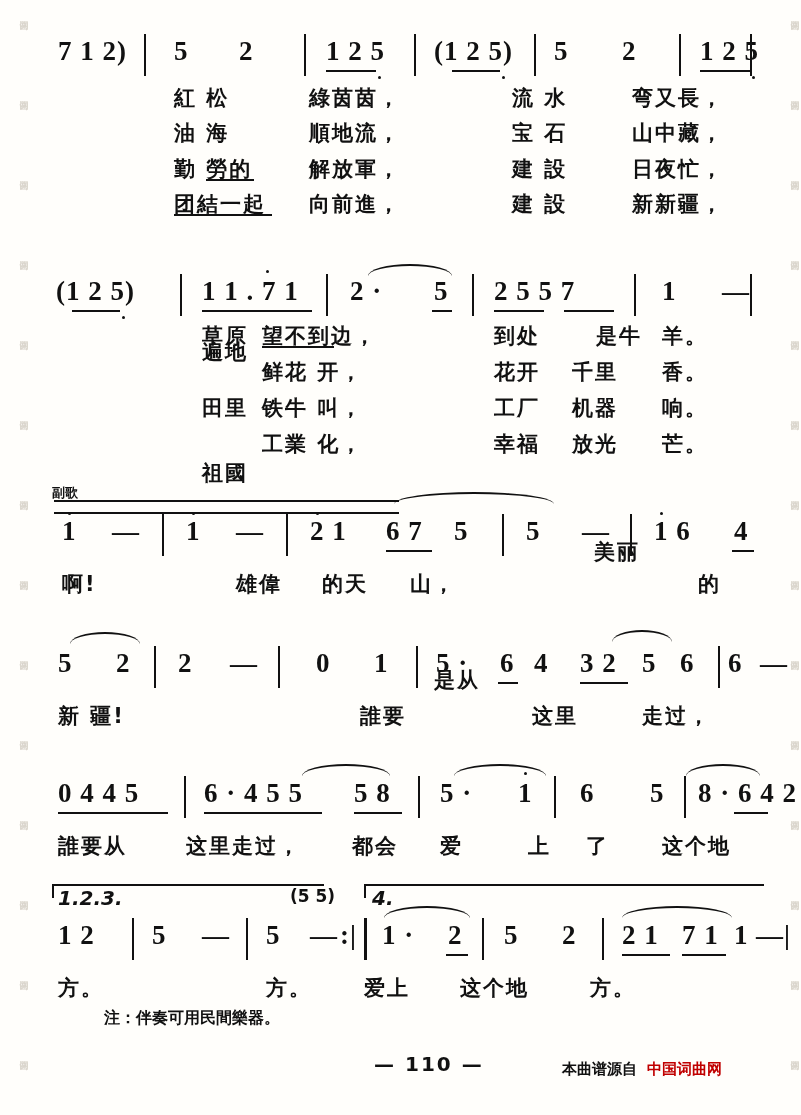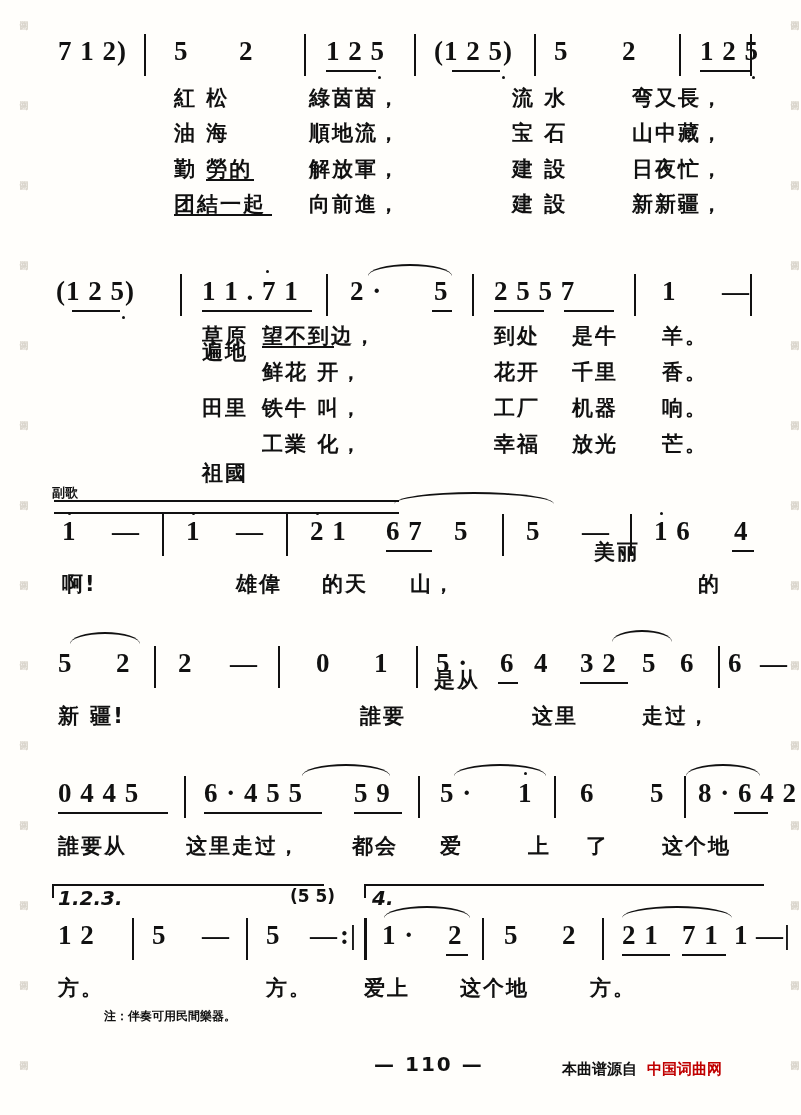--- a/index.html
+++ b/index.html
@@ -65,21 +65,21 @@
   .dotmark{
     position:absolute;width:3px;height:3px;border-radius:50%;background:#111;
   }
   .longline{position:absolute;height:2px;background:#111;}
   .repeat-box{
     position:absolute;border-top:2px solid #111;border-left:2px solid #111;
     height:12px;
   }
   .footer-note{
     font-family:"DejaVu Sans", sans-serif;
-    font-size:12px;font-weight:700;color:#111;
+    font-size:16px;font-weight:700;color:#111;
   }
   .pagenum{
     font-family:"DejaVu Sans", sans-serif;
     font-size:20px;font-weight:700;color:#111;letter-spacing:2px;
   }
   .source{
     font-family:"DejaVu Sans", sans-serif;
     font-size:15px;font-weight:700;color:#111;
   }
   .source .brand{color:#c00000;margin-left:10px;}
@@ -187,21 +187,21 @@
   <div class="underline" style="left:460px;top:310px;width:50px;"></div>
   <div class="underline" style="left:530px;top:310px;width:50px;"></div>
   <div class="barline" style="left:600px;top:274px;height:42px;"></div>
   <div class="abs note" style="left:628px;top:276px;">1</div>
   <div class="abs note" style="left:688px;top:276px;">—</div>
   <div class="barline" style="left:716px;top:274px;height:42px;"></div>
 
   <div class="abs lyric" style="left:168px;top:322px;">草原</div>
   <div class="abs lyric" style="left:228px;top:322px;">望不到边，</div>
   <div class="abs lyric" style="left:460px;top:322px;">到处</div>
-  <div class="abs lyric" style="left:538px;top:322px;">是牛</div>
+  <div class="abs lyric" style="left:562px;top:322px;">是牛</div>
   <div class="abs lyric" style="left:628px;top:322px;">羊。</div>
   <div class="underline" style="left:228px;top:346px;width:72px;"></div>
 
   <div class="abs lyric" style="left:168px;top:338px;">遍地</div>
   <div class="abs lyric" style="left:228px;top:358px;">鲜花 开，</div>
   <div class="abs lyric" style="left:460px;top:358px;">花开</div>
   <div class="abs lyric" style="left:538px;top:358px;">千里</div>
   <div class="abs lyric" style="left:628px;top:358px;">香。</div>
 
   <div class="abs lyric" style="left:168px;top:394px;">田里</div>
@@ -282,21 +282,21 @@
 
   <div class="slur" style="left:268px;top:764px;width:88px;"></div>
   <div class="slur" style="left:420px;top:764px;width:92px;"></div>
   <div class="slur" style="left:652px;top:764px;width:74px;"></div>
 
   <div class="abs note" style="left:24px;top:778px;">0 4  4 5</div>
   <div class="underline" style="left:24px;top:812px;width:110px;"></div>
   <div class="barline" style="left:150px;top:776px;height:42px;"></div>
   <div class="abs note" style="left:170px;top:778px;">6 · 4 5 5</div>
   <div class="underline" style="left:170px;top:812px;width:118px;"></div>
-  <div class="abs note" style="left:320px;top:778px;">5 9</div>
+  <div class="abs note" style="left:320px;top:778px;">5 8</div>
   <div class="underline" style="left:320px;top:812px;width:48px;"></div>
   <div class="barline" style="left:384px;top:776px;height:42px;"></div>
   <div class="abs note" style="left:406px;top:778px;">5 ·</div>
   <div class="abs note" style="left:484px;top:778px;">1</div>
   <div class="dotmark" style="left:490px;top:772px;"></div>
   <div class="barline" style="left:520px;top:776px;height:42px;"></div>
   <div class="abs note" style="left:546px;top:778px;">6</div>
   <div class="abs note" style="left:616px;top:778px;">5</div>
   <div class="barline" style="left:650px;top:776px;height:42px;"></div>
   <div class="abs note" style="left:664px;top:778px;">8 · 6 4 2</div>

